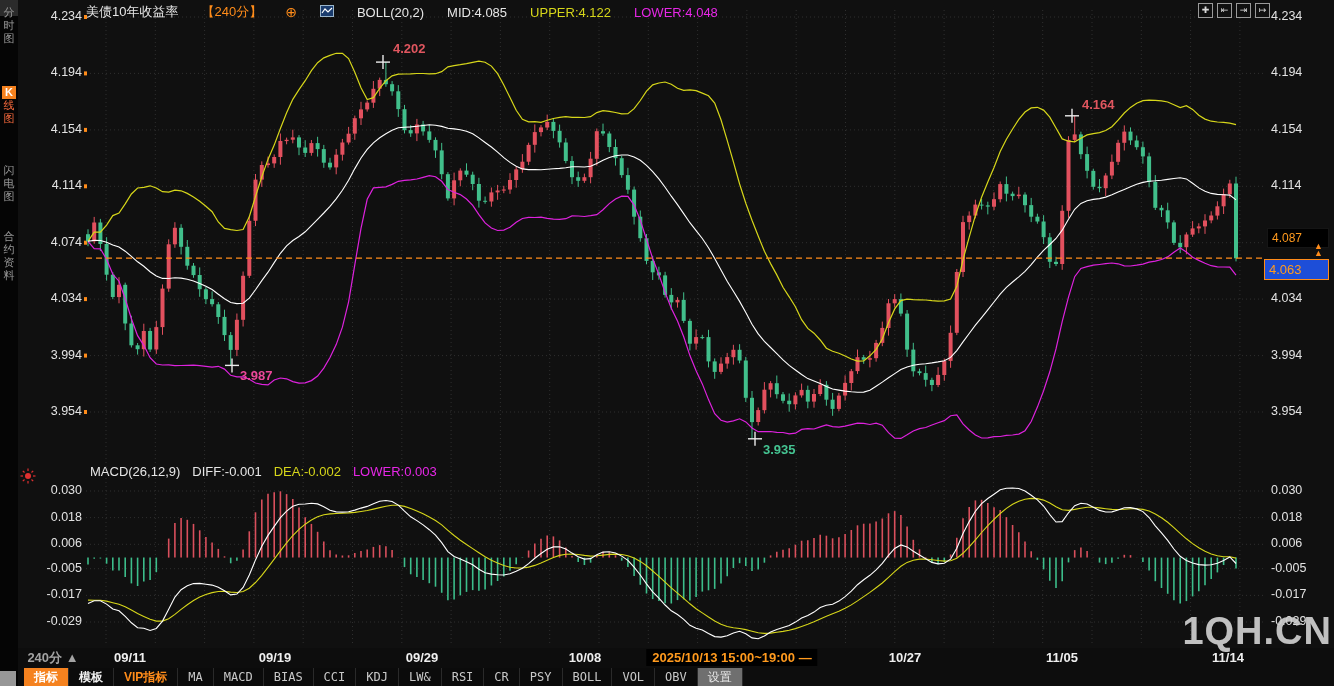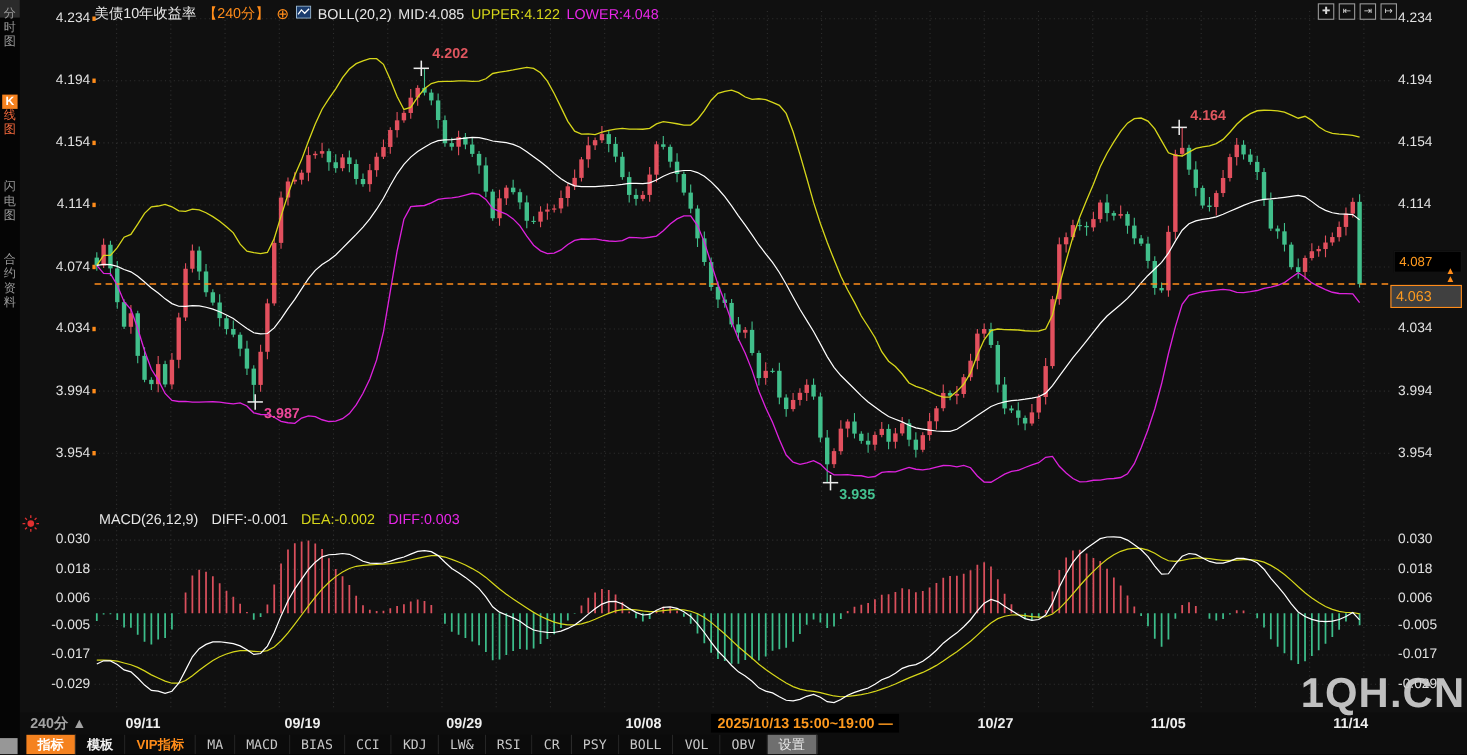--- a/index.html
+++ b/index.html
@@ -8,34 +8,34 @@
   #chart-svg{position:absolute;left:0;top:0;}
   .chart-canvas{position:absolute;left:0;top:0;width:1334px;height:648px;}
   
   .sidebar{position:absolute;left:0;top:0;width:18px;height:686px;background:#050505;z-index:6;}
   .corner-tl{position:absolute;left:0;top:0;width:18px;height:16px;background:#2b2b2b;}
   .corner-bl{position:absolute;left:0;top:671px;width:16px;height:15px;background:#979797;z-index:8;}
   .vchar{width:18px;text-align:center;font-size:11px;line-height:13px;color:#9a9a9a;}
   .k-badge{display:block;width:14px;margin:0 auto;background:#f5821f;color:#fff;font-weight:bold;}
   .k-rest{color:#f5693c;}
   
-  .title-row{position:absolute;left:86px;top:3px;height:18px;display:flex;gap:6px;align-items:center;
+  .title-row{position:absolute;left:86px;top:3px;height:18px;display:flex;gap:23px;align-items:center;
              font-size:13px;white-space:nowrap;z-index:5;}
   .t-white{color:#e6e6e6;} .t-orange{color:#ff8c1a;} .t-yellow{color:#d6d61a;} .t-magenta{color:#e727e7;}
   .plus-icon{color:#ff8c1a;font-size:14px;line-height:14px;}
   .top-icons{position:absolute;left:1198px;top:3px;display:flex;gap:4px;z-index:7;}
   .ticon{width:13px;height:13px;border:1px solid #9a9a9a;background:#101010;color:#d8d8d8;
          font-size:9px;line-height:13px;text-align:center;}
   
   .yl{position:absolute;left:20px;width:62px;text-align:right;font-size:12.5px;color:#e2e2e2;z-index:3;}
   .yr{position:absolute;left:1271px;font-size:12.5px;color:#e2e2e2;z-index:3;}
   
   .tag-black{position:absolute;left:1267px;top:228px;width:52px;background:#000;border:1px solid #151515;
              color:#ff9a1e;font-size:12px;padding:2px 4px;z-index:5;}
-  .tag-orange{position:absolute;left:1264px;top:259px;width:55px;background:#404040;border:1px solid #ff8c1a;
+  .tag-orange{position:absolute;left:1264px;top:259px;width:55px;background:#1d4ed8;border:1px solid #ff8c1a;
              color:#ff9a1e;font-size:13px;padding:2px 4px;z-index:5;}
   .tri-marker{position:absolute;left:1314px;top:243px;color:#ff8c1a;font-size:9px;line-height:7px;
               text-align:center;z-index:6;}
   .tri-marker span{display:block;}
   
   .macd-header{position:absolute;left:90px;top:464px;display:flex;gap:12px;font-size:13px;z-index:4;}
   .alert-dot{position:absolute;left:20px;top:468px;z-index:5;}
   
   .period-chip{position:absolute;left:22px;top:649px;width:62px;text-align:center;color:#a3a3a3;
                font-weight:bold;font-size:13px;z-index:5;}
@@ -766,21 +766,21 @@
         <line x1="13.2" y1="2.8" x2="11.5" y2="4.5"></line>
           <line x1="4.5" y1="11.5" x2="2.8" y2="13.2"></line>
       </g>
     </svg>
   </div>
 
   <div class="macd-header">
     <span class="t-white">MACD(26,12,9)</span>
     <span class="t-white">DIFF:-0.001</span>
     <span class="t-yellow">DEA:-0.002</span>
-    <span class="t-magenta">DIFF:0.003</span>
+    <span class="t-magenta">LOWER:0.003</span>
   </div>
 
   <div class="period-chip">
     <span>240分</span>
     <span>▲</span>
   </div>
 
   <div class="x-highlight" style="left: 732px;">2025/10/13 15:00~19:00 —</div>
 
   <div class="toolbar">

